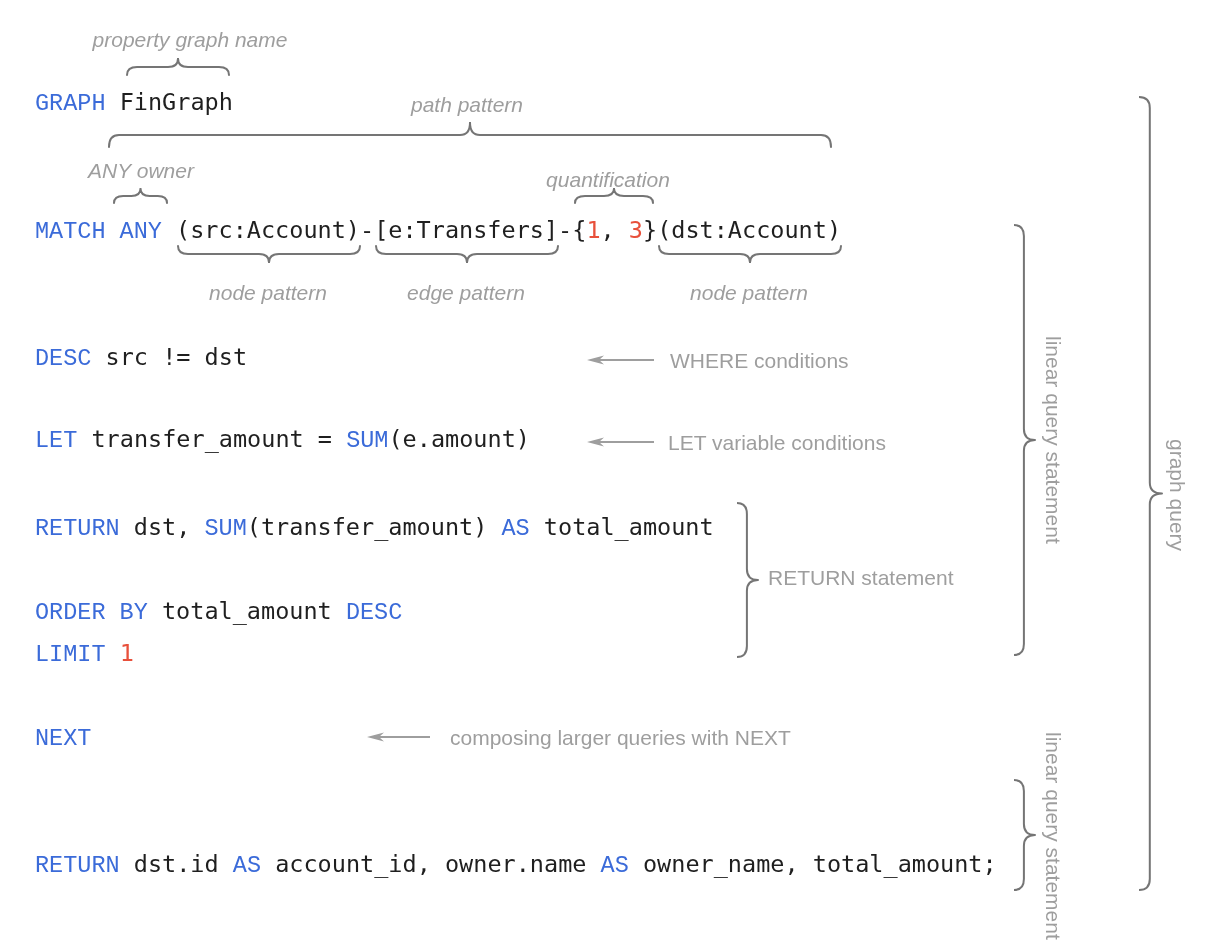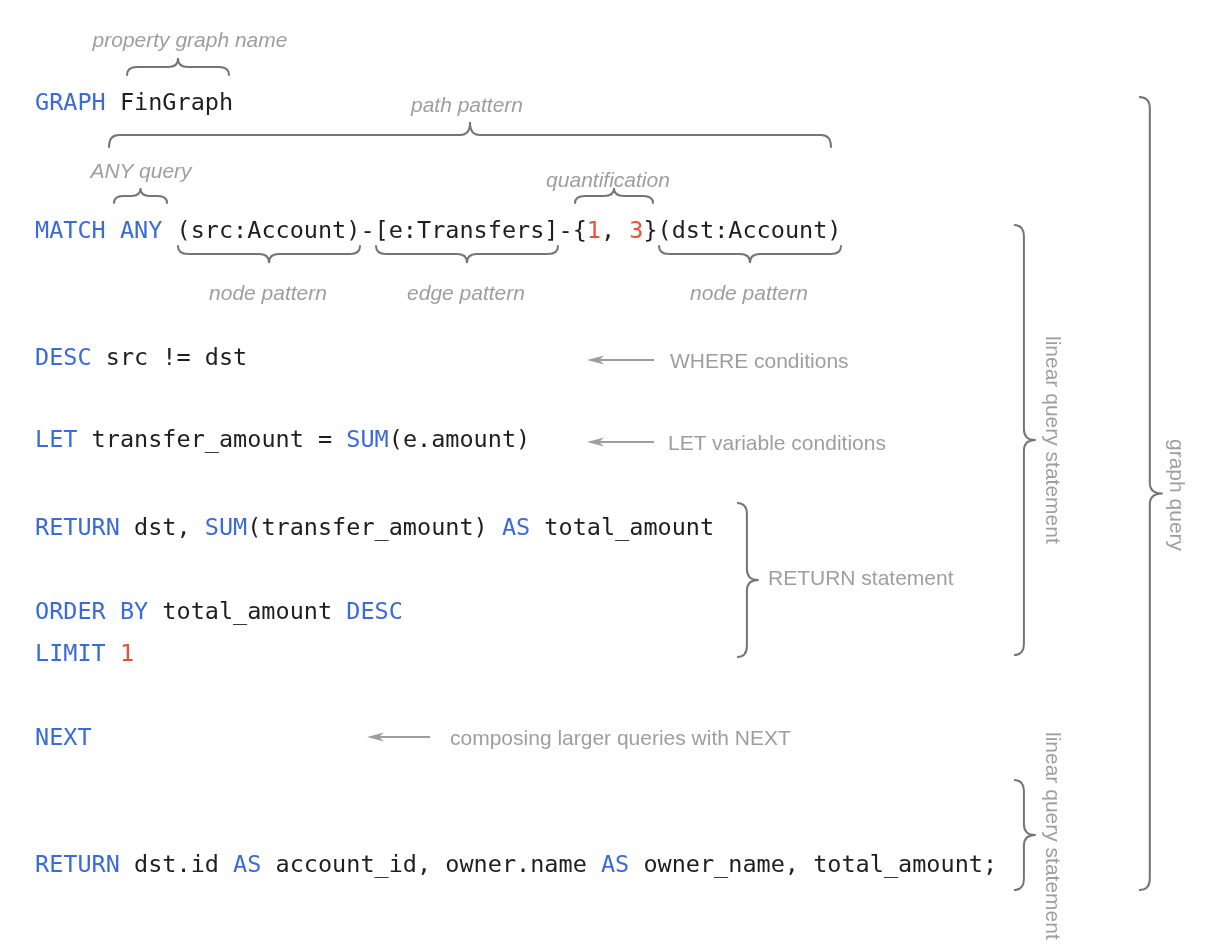--- a/index.html
+++ b/index.html
@@ -10,21 +10,21 @@
   #canvas{
     position:relative; width:1230px; height:950px; overflow:hidden;
     background:var(--bg);
     font-family:"Liberation Sans", sans-serif;
   }
   .code-line{
     position:absolute; left:35px;
     font-family:"DejaVu Sans Mono","Liberation Mono",monospace;
     font-size:23.5px; line-height:28px; white-space:pre; color:var(--code);
   }
-  .seg-kw{color:var(--kw);}
+  .seg-kw{color:var(--kw);font-family:Liberation Mono, monospace;}
   .seg-num{color:var(--num);}
   .seg-pl{color:var(--code);}
   .lab{
     position:absolute; font-size:21px; color:var(--label); white-space:nowrap;
     line-height:24px;
   }
   .lab.center{transform:translateX(-50%);font-style:italic;}
   .vlab{
     position:absolute; font-size:21px; color:var(--label); white-space:nowrap;
     writing-mode:vertical-rl; text-align:center; width:26px; line-height:26px;
@@ -42,21 +42,21 @@
   <div class="code-line" style="top:343px"><span class="seg-kw">DESC</span><span class="seg-pl"> src != dst</span></div>
   <div class="code-line" style="top:425px"><span class="seg-kw">LET</span><span class="seg-pl"> transfer_amount = </span><span class="seg-kw">SUM</span><span class="seg-pl">(e.amount)</span></div>
   <div class="code-line" style="top:513px"><span class="seg-kw">RETURN</span><span class="seg-pl"> dst, </span><span class="seg-kw">SUM</span><span class="seg-pl">(transfer_amount) </span><span class="seg-kw">AS</span><span class="seg-pl"> total_amount</span></div>
   <div class="code-line" style="top:597px"><span class="seg-kw">ORDER BY</span><span class="seg-pl"> total_amount </span><span class="seg-kw">DESC</span></div>
   <div class="code-line" style="top:639px"><span class="seg-kw">LIMIT</span><span class="seg-pl"> </span><span class="seg-num">1</span></div>
   <div class="code-line" style="top:723px"><span class="seg-kw">NEXT</span></div>
   <div class="code-line" style="top:850px"><span class="seg-kw">RETURN</span><span class="seg-pl"> dst.id </span><span class="seg-kw">AS</span><span class="seg-pl"> account_id, owner.name </span><span class="seg-kw">AS</span><span class="seg-pl"> owner_name, total_amount;</span></div>
 
   <div class="lab center" style="left:190px;top:28px">property graph name</div>
   <div class="lab center" style="left:467px;top:93px">path pattern</div>
-  <div class="lab center" style="left:141px;top:159px">ANY query</div>
+  <div class="lab center" style="left:141px;top:159px">ANY owner</div>
   <div class="lab center" style="left:608px;top:168px">quantification</div>
   <div class="lab center" style="left:268px;top:281px">node pattern</div>
   <div class="lab center" style="left:466px;top:281px">edge pattern</div>
   <div class="lab center" style="left:749px;top:281px">node pattern</div>
   <div class="lab" style="left:670px;top:349px">WHERE conditions</div>
   <div class="lab" style="left:668px;top:431px">LET variable conditions</div>
   <div class="lab" style="left:768px;top:566px">RETURN statement</div>
   <div class="lab" style="left:450px;top:726px">composing larger queries with NEXT</div>
 
   <div class="vlab" style="left:1040px;top:240px;height:400px">linear query statement</div>

